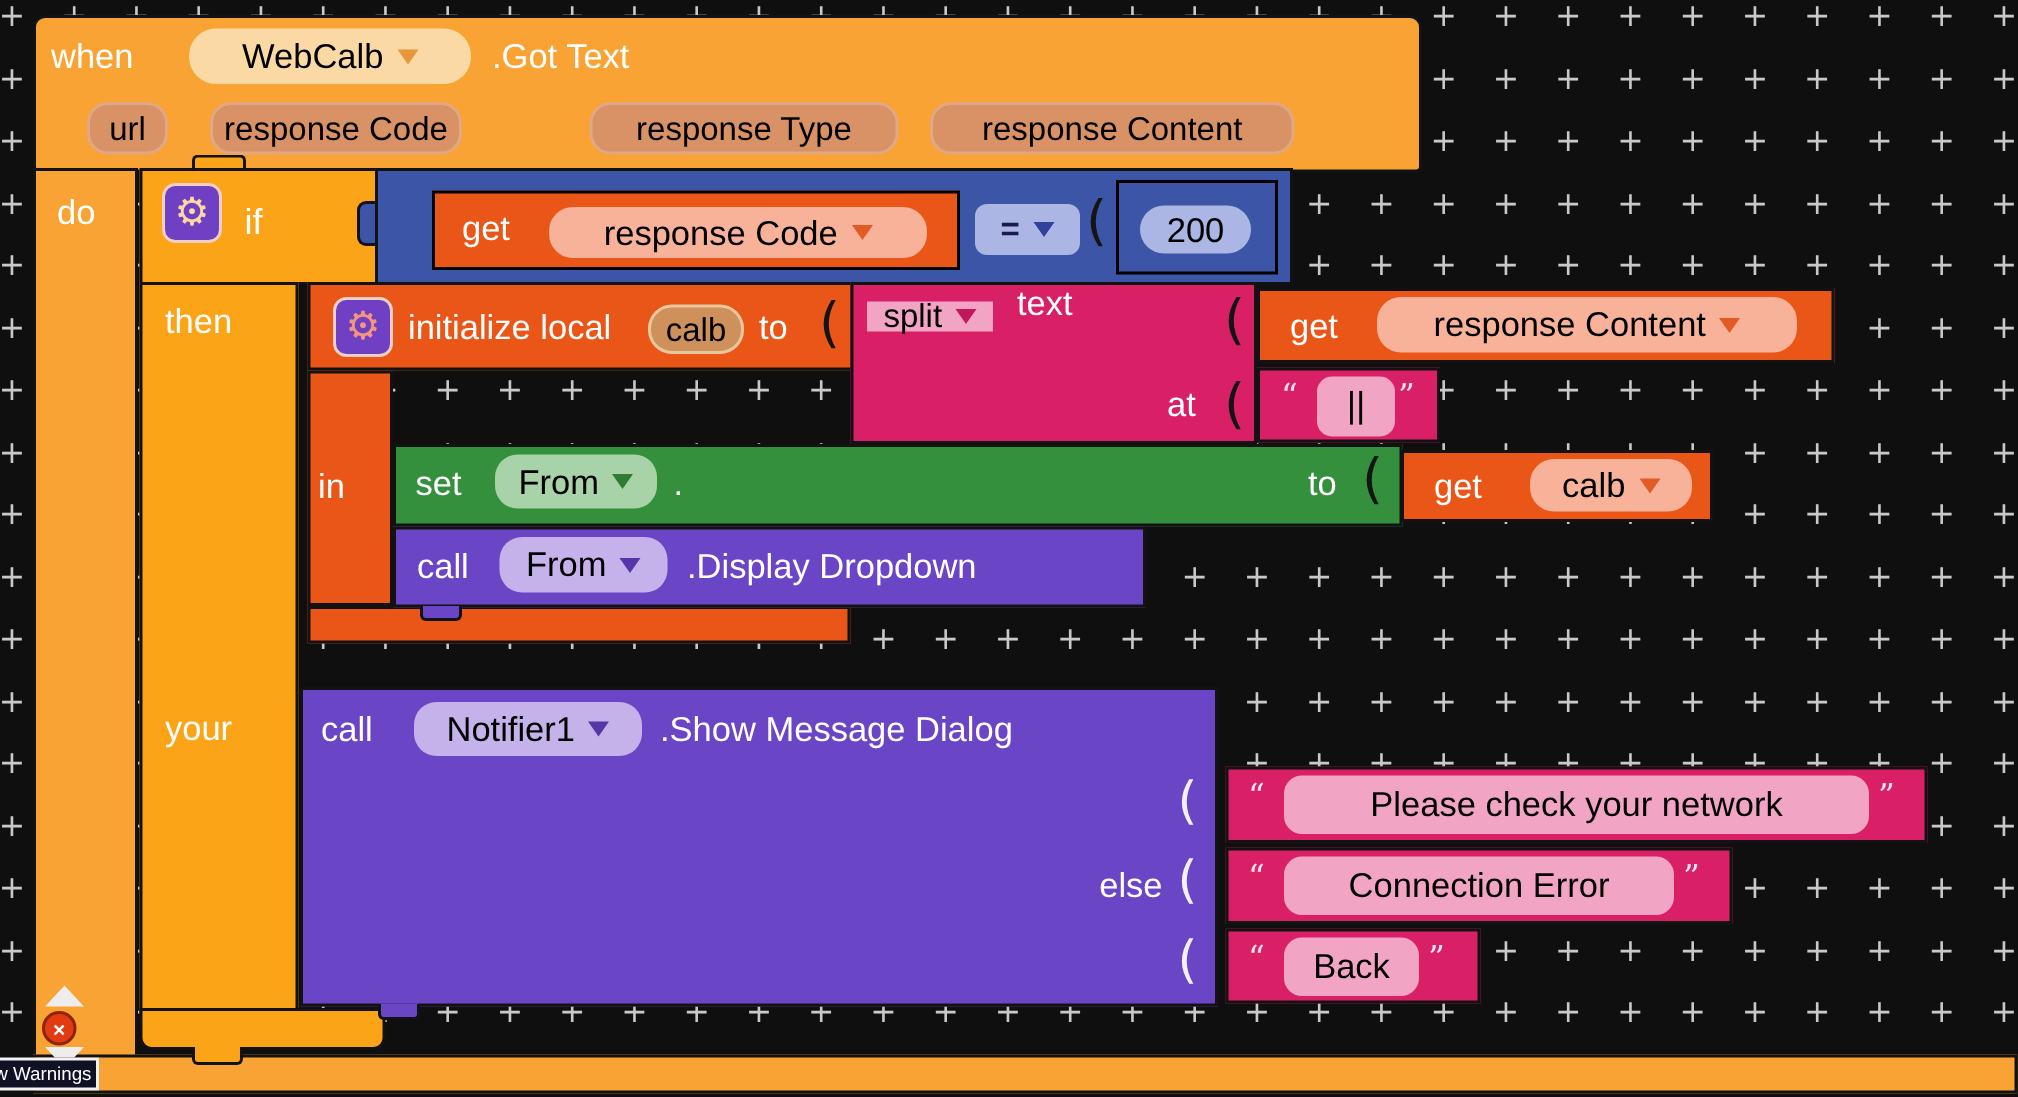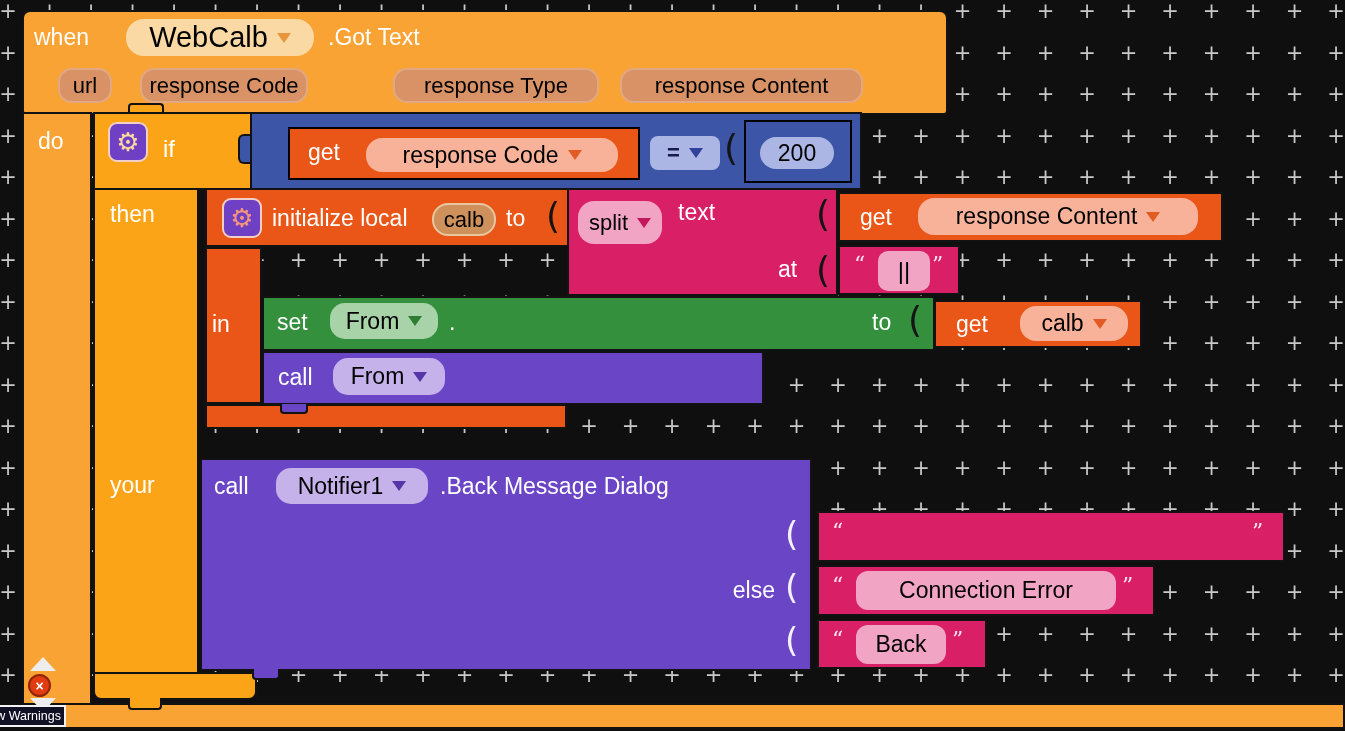--- a/index.html
+++ b/index.html
@@ -643,21 +643,21 @@
       <span class="plus" style="left: 1253px; top: 716.5px;">+</span>
       <span class="plus" style="left: 1294.5px; top: 716.5px;">+</span>
       <span class="plus" style="left: 1336px; top: 716.5px;">+</span>
     </div>
 
   <div class="blk c-when" style="left:22px;top:10px;width:926px;height:105px;border-radius:8px 8px 4px 4px;"></div>
   <div class="blk c-when" style="left:22px;top:112px;width:70px;height:594px;"></div>
   <div class="blk c-when" style="left:22px;top:703px;width:1323px;height:26px;"></div>
 
   <span class="lab" style="left:34px;top:24px;">when</span>
-  <div class="chip" style="left:126px;top:19px;width:188px;height:37px;background:#FBD9A4;border-radius:18px;font-size:29px;">
+  <div class="chip" style="left:126px;top:19px;width:188px;height:37px;background:#FBD9A4;border-radius:18px;font-size:23px;">
     <span>WebCalb</span>
     <i class="dd" style="--tri:#E8963C;"></i>
   </div>
   <span class="lab" style="left:328px;top:24px;">.Got Text</span>
 
   <div class="chip" style="left:58px;top:68px;width:54px;height:35px;background:#D89266;border:2px solid #E2A884;border-radius:14px;">
     <span>url</span>
   </div>
   <div class="chip" style="left:140px;top:68px;width:168px;height:35px;background:#D89266;border:2px solid #E2A884;border-radius:14px;">
     <span>response Code</span>
@@ -704,25 +704,25 @@
   <div class="gear g2" style="left:222px;top:198px;"></div>
   <span class="lab" style="left:272px;top:205px;">initialize local</span>
   <div class="fld" style="left:432px;top:203px;width:64px;height:33px;background:#CE915B;border:2px solid #E9C79E;font-size:22px;">
     <span>calb</span>
   </div>
   <span class="lab" style="left:506px;top:205px;">to</span>
   <span class="paren" style="left:546px;top:198px;"></span>
   <span class="lab" style="left:212px;top:311px;">in</span>
 
   <div class="blk c-text" style="left:567px;top:188px;width:271px;height:108px;"></div>
-  <div class="chip" style="left:578px;top:201px;width:84px;height:43px;background:#F2A4C4;border-radius:16px;">
+  <div class="chip" style="left:578px;top:201px;width:84px;height:20px;background:#F2A4C4;border-radius:0;">
     <span>split</span>
     <i class="dd" style="--tri:#C2185B;"></i>
   </div>
-  <span class="lab" style="left:678px;top:199px;">text</span>
+  <span class="lab" style="left:678px;top:189px;">text</span>
   <span class="paren" style="left:816px;top:196px;"></span>
   <span class="lab" style="left:778px;top:256px;">at</span>
   <span class="paren" style="left:816px;top:252px;"></span>
 
   <div class="blk c-var" style="left:838px;top:192px;width:385px;height:50px;"></div>
   <span class="lab" style="left:860px;top:204px;">get</span>
   <div class="chip" style="left:918px;top:198px;width:280px;height:37px;background:#F7B299;border-radius:16px;font-size:23px;">
     <span>response Content</span>
     <i class="dd" style="--tri:#E25A24;"></i>
   </div>
@@ -750,38 +750,42 @@
     <span>calb</span>
     <i class="dd" style="--tri:#E25A24;"></i>
   </div>
 
   <div class="blk c-proc" style="left:262px;top:351px;width:502px;height:54px;"></div>
   <span class="lab" style="left:278px;top:364px;">call</span>
   <div class="chip" style="left:333px;top:358px;width:112px;height:37px;background:#C6B2EA;border-radius:15px;font-size:23px;">
     <span>From</span>
     <i class="dd" style="--tri:#5535A8;"></i>
   </div>
+  <span class="lab" style="left:458px;top:364px;">.Display Dropdown</span>
   <div class="tab c-proc" style="left:280px;top:404px;width:28px;height:10px;border:2px solid #121212;border-top:none;border-radius:0 0 4px 4px;"></div>
 
   <div class="blk c-proc" style="left:200px;top:458px;width:612px;height:213px;"></div>
   <div class="tab c-proc" style="left:252px;top:669px;width:28px;height:11px;border:2px solid #121212;border-top:none;border-radius:0 0 4px 4px;"></div>
   <span class="lab" style="left:214px;top:473px;">call</span>
   <div class="chip" style="left:276px;top:468px;width:152px;height:36px;background:#C6B2EA;border-radius:15px;font-size:23px;">
     <span>Notifier1</span>
     <i class="dd" style="--tri:#5535A8;"></i>
   </div>
-  <span class="lab" style="left:440px;top:473px;">.Back Message Dialog</span>
+  <span class="lab" style="left:440px;top:473px;">.Show Message Dialog</span>
 
   <span class="lab rt" style="left:580px;top:577px;width:195px;">else</span>
   <span class="paren light" style="left:785px;top:517px;"></span>
   <span class="paren light" style="left:785px;top:570px;"></span>
   <span class="paren light" style="left:785px;top:623px;"></span>
 
   <div class="blk c-text" style="left:817px;top:511px;width:468px;height:51px;"></div>
   <span class="q" style="left:832px;top:521px;">“</span>
+  <div class="fld" style="left:856px;top:517px;width:390px;height:39px;background:#F2A4C4;border-radius:12px;">
+    <span>Please check your network</span>
+  </div>
   <span class="q" style="left:1252px;top:521px;">”</span>
 
   <div class="blk c-text" style="left:817px;top:565px;width:338px;height:51px;"></div>
   <span class="q" style="left:832px;top:575px;">“</span>
   <div class="fld" style="left:856px;top:571px;width:260px;height:39px;background:#F2A4C4;border-radius:12px;">
     <span>Connection Error</span>
   </div>
   <span class="q" style="left:1122px;top:575px;">”</span>
 
   <div class="blk c-text" style="left:817px;top:619px;width:170px;height:50px;"></div>

